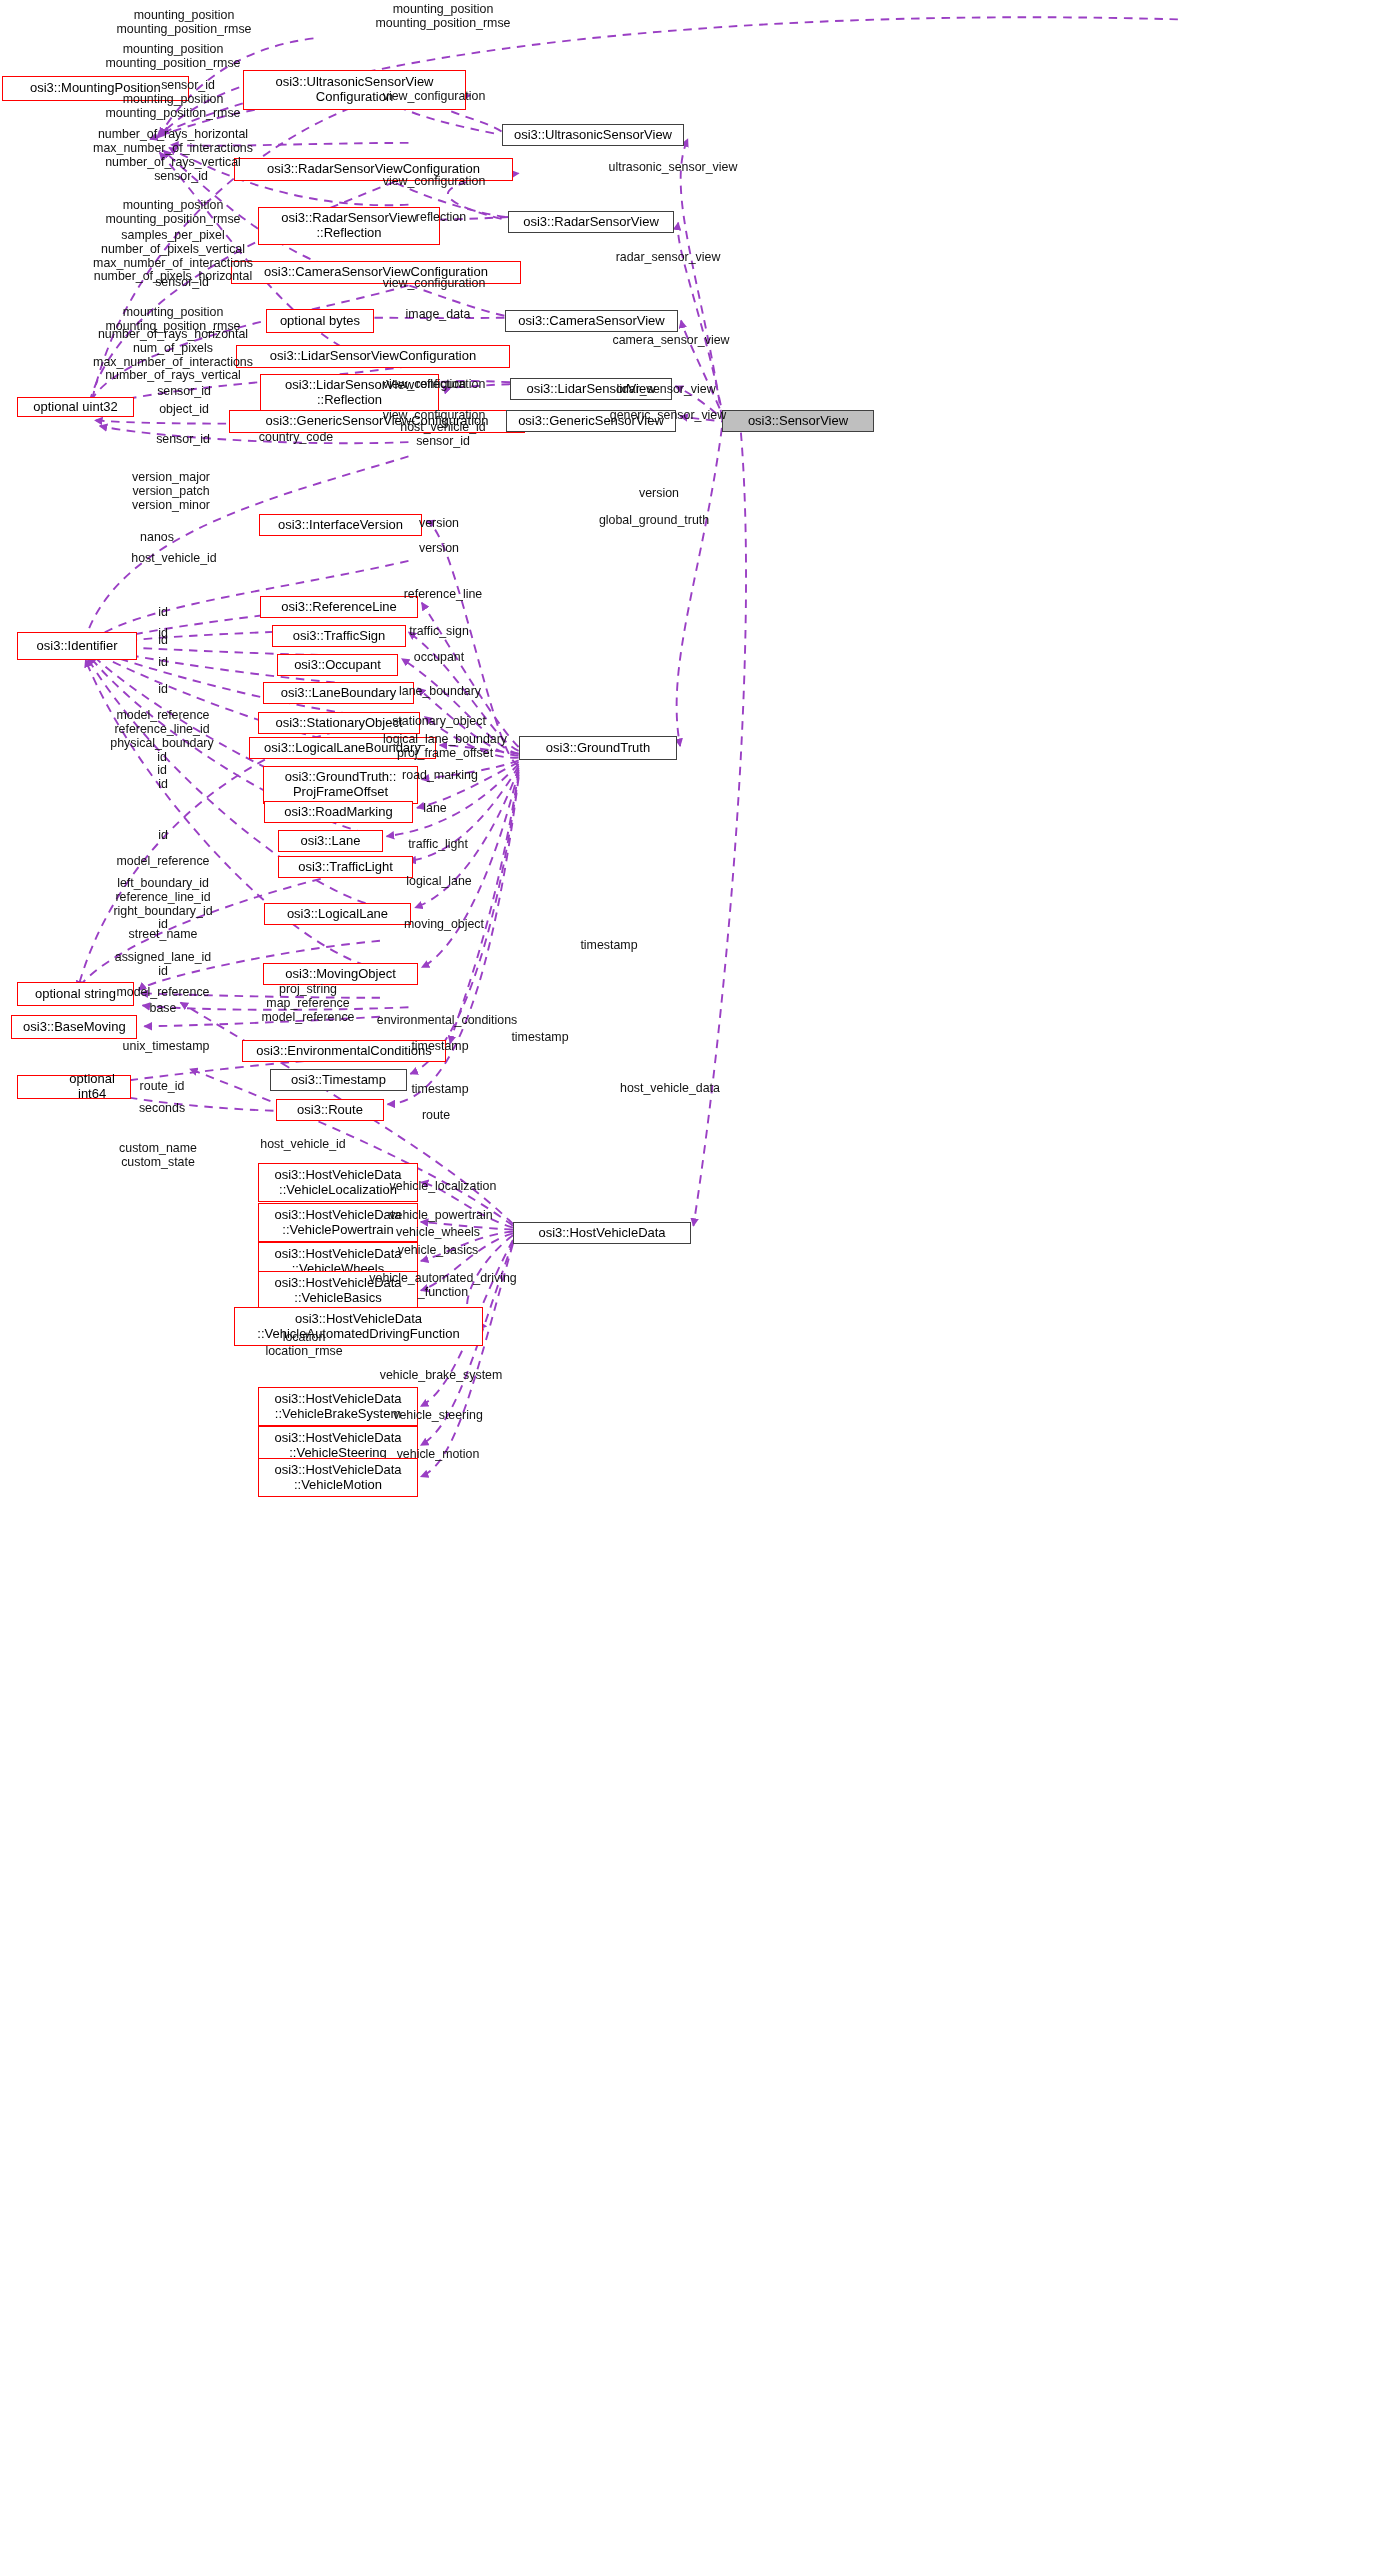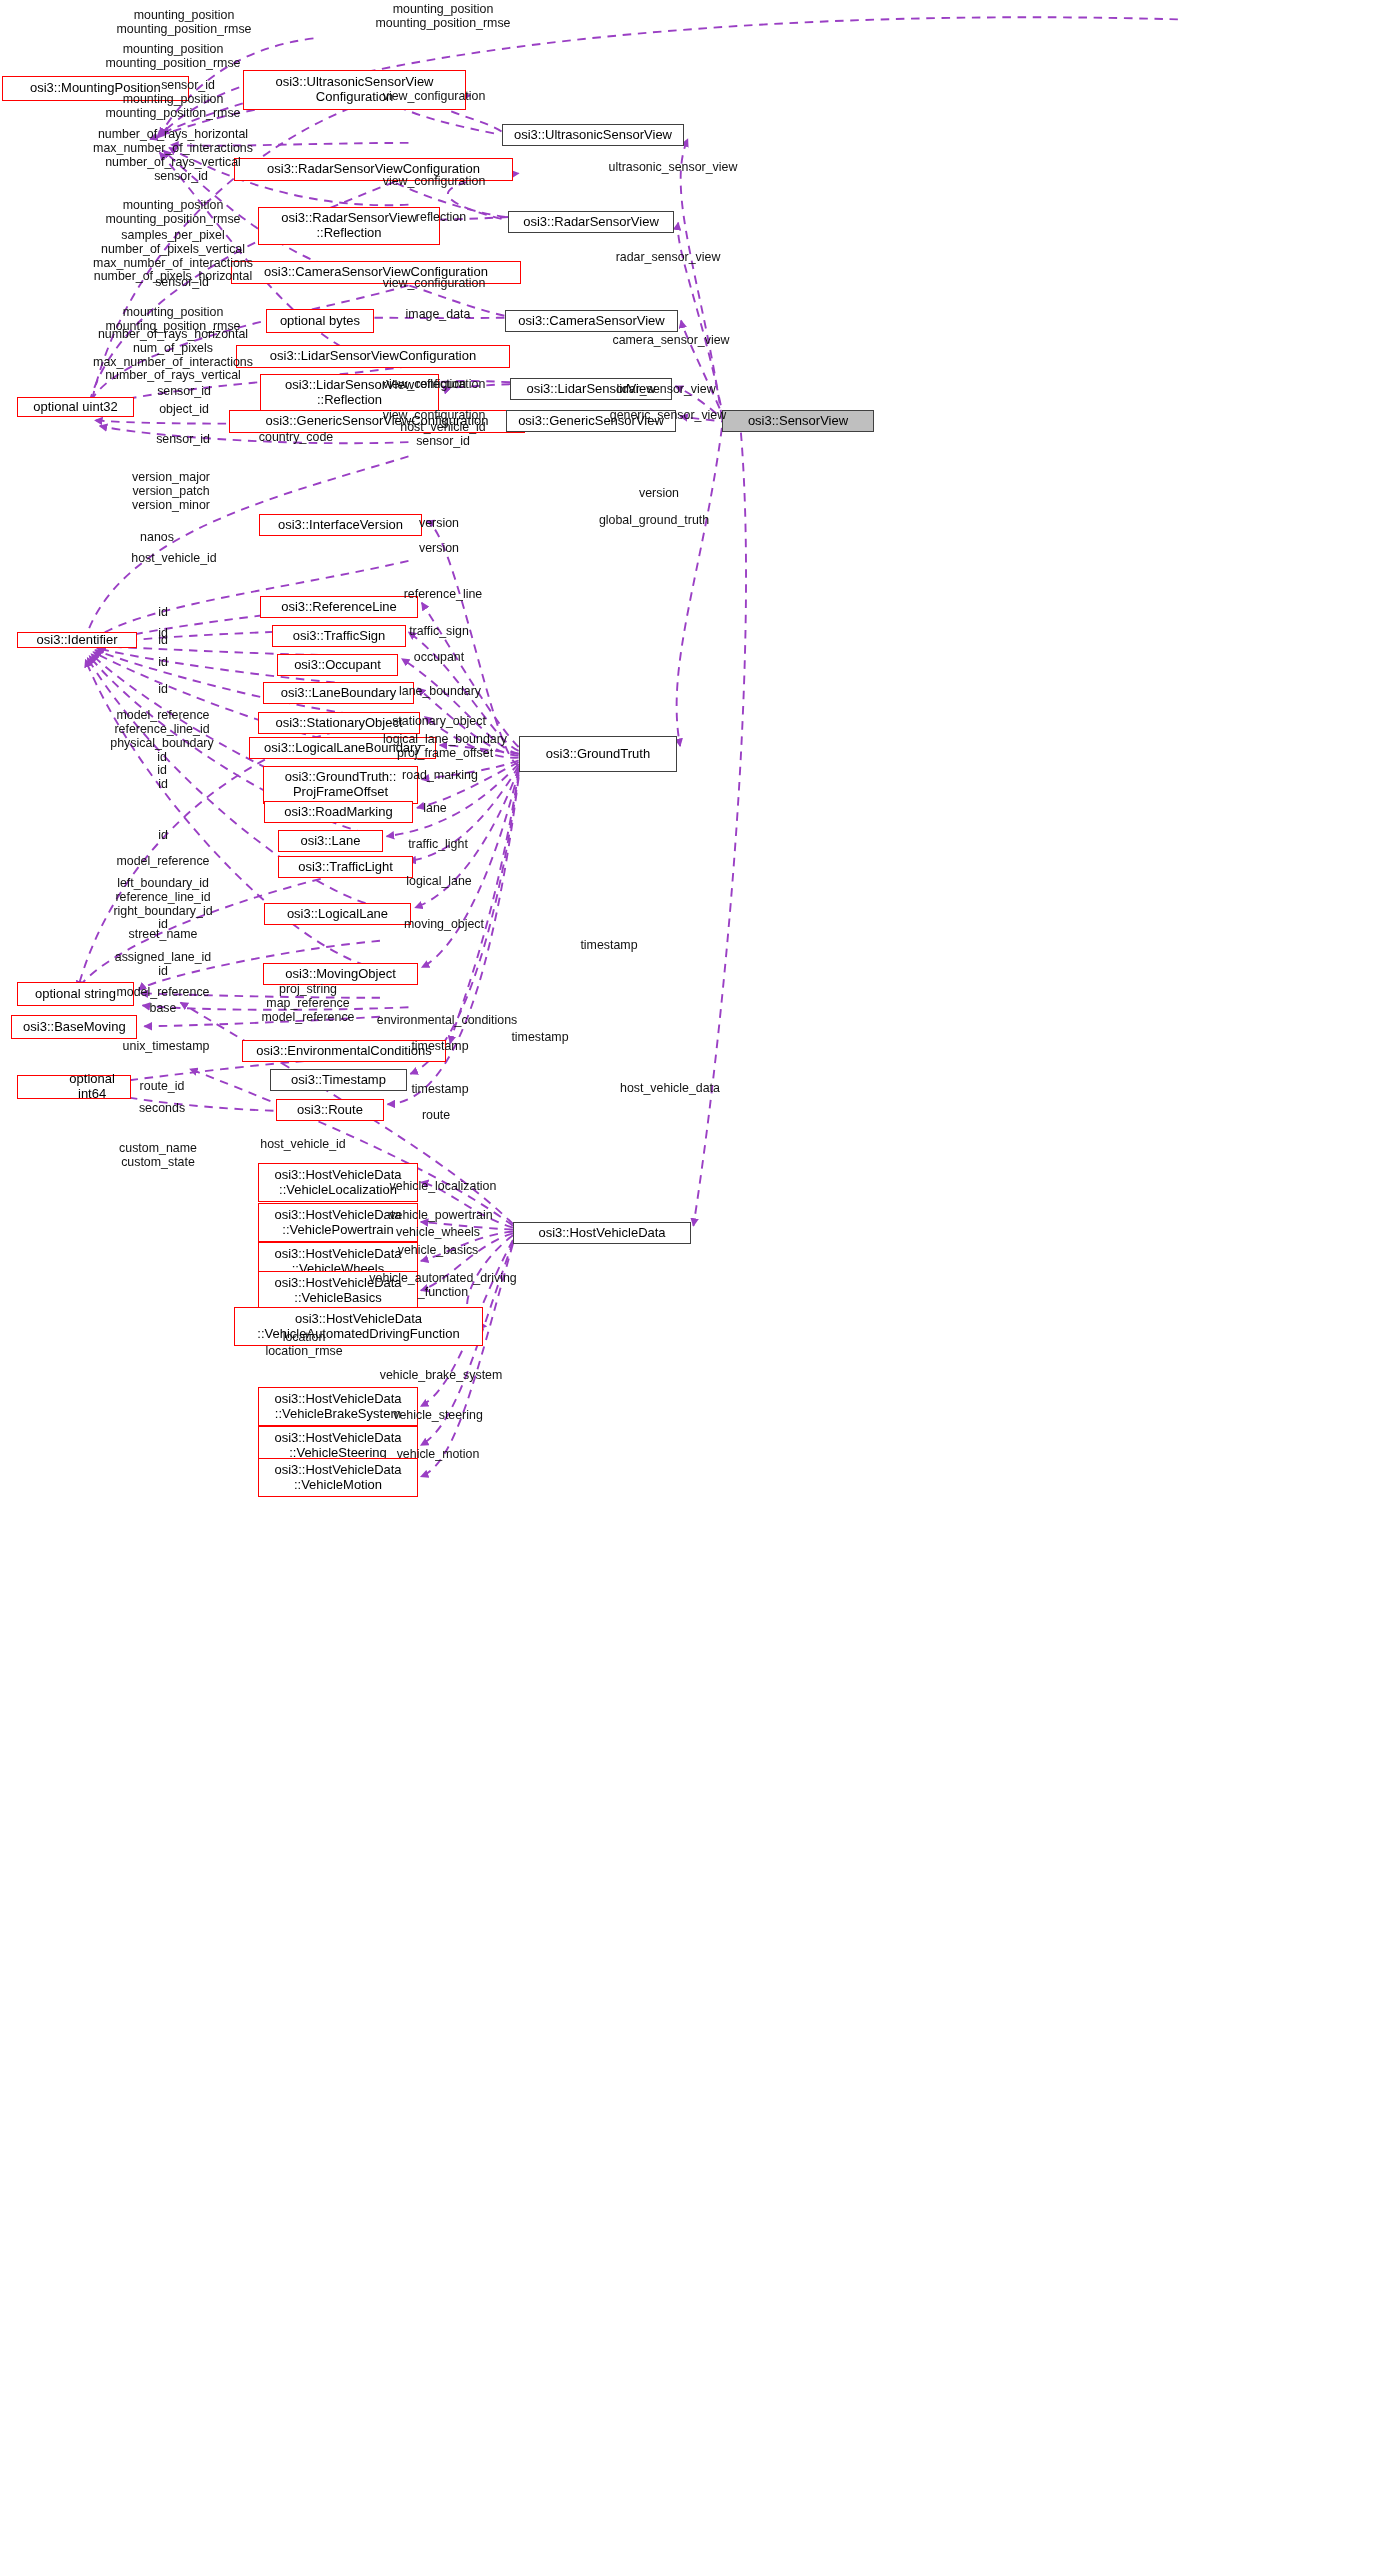--- a/index.html
+++ b/index.html
@@ -140,21 +140,21 @@
       <path d="M540,1305 C500,1380 480,1460 443,1480"></path>
       <path d="M540,1307 C500,1420 480,1500 443,1521"></path>
       <path d="M540,1309 C500,1450 480,1540 443,1554"></path>
       <path d="M540,1290 C500,1260 420,1210 200,1125"></path>
       <path d="M540,1288 C480,1230 400,1180 190,1055"></path>
     </g>
   </svg>
 
 <div class="node" style="left: 1.9px; top: 76px; width: 187px; height: 25px;">osi3::MountingPosition</div>
     <div class="node" style="left: 17px; top: 397px; width: 117px; height: 20px;">optional uint32</div>
-    <div class="node" style="left: 17px; top: 632px; width: 120px; height: 16px;">osi3::Identifier</div>
+    <div class="node" style="left: 17px; top: 632px; width: 120px; height: 28px;">osi3::Identifier</div>
     <div class="node" style="left: 17px; top: 982px; width: 117px; height: 24px;">optional string</div>
     <div class="node" style="left: 11.4px; top: 1015px; width: 126px; height: 24px;">osi3::BaseMoving</div>
     <div class="node" style="left: 17px; top: 1075px; width: 114px; height: 24px; padding-left: 40px;">optional int64</div>
     <div class="node" style="left: 243px; top: 70px; width: 223px; height: 40px;">osi3::UltrasonicSensorView
 Configuration</div>
     <div class="node" style="left: 234px; top: 158px; width: 279px; height: 23px;">osi3::RadarSensorViewConfiguration</div>
     <div class="node" style="left: 258px; top: 207px; width: 182px; height: 38px;">osi3::RadarSensorView
 ::Reflection</div>
     <div class="node" style="left: 231px; top: 261px; width: 290px; height: 23px;">osi3::CameraSensorViewConfiguration</div>
     <div class="node" style="left: 266px; top: 309px; width: 108px; height: 24px;">optional bytes</div>
@@ -178,21 +178,21 @@
     <div class="node" style="left: 263px; top: 766px; width: 155px; height: 38px;">osi3::GroundTruth::
 ProjFrameOffset</div>
     <div class="node" style="left: 264px; top: 801px; width: 149px; height: 22px;">osi3::RoadMarking</div>
     <div class="node" style="left: 278px; top: 830px; width: 105px; height: 22px;">osi3::Lane</div>
     <div class="node" style="left: 278px; top: 856px; width: 135px; height: 22px;">osi3::TrafficLight</div>
     <div class="node" style="left: 264px; top: 903px; width: 147px; height: 22px;">osi3::LogicalLane</div>
     <div class="node" style="left: 263px; top: 963px; width: 155px; height: 22px;">osi3::MovingObject</div>
     <div class="node" style="left: 242px; top: 1040px; width: 204px; height: 22px;">osi3::EnvironmentalConditions</div>
     <div class="node plain" style="left: 270px; top: 1069px; width: 137px; height: 22px;">osi3::Timestamp</div>
     <div class="node" style="left: 276px; top: 1099px; width: 108px; height: 22px;">osi3::Route</div>
-    <div class="node plain" style="left: 519px; top: 736px; width: 158px; height: 36px;">osi3::GroundTruth</div>
+    <div class="node plain" style="left: 519px; top: 736px; width: 158px; height: 24px;">osi3::GroundTruth</div>
     <div class="node plain" style="left: 513px; top: 1222px; width: 178px; height: 22px;">osi3::HostVehicleData</div>
     <div class="node" style="left: 258px; top: 1163px; width: 160px; height: 39px;">osi3::HostVehicleData
 ::VehicleLocalization</div>
     <div class="node" style="left: 258px; top: 1203px; width: 160px; height: 39px;">osi3::HostVehicleData
 ::VehiclePowertrain</div>
     <div class="node" style="left: 258px; top: 1242px; width: 160px; height: 39px;">osi3::HostVehicleData
 ::VehicleWheels</div>
     <div class="node" style="left: 258px; top: 1271px; width: 160px; height: 39px;">osi3::HostVehicleData
 ::VehicleBasics</div>
     <div class="node" style="left: 234px; top: 1307px; width: 249px; height: 39px;">osi3::HostVehicleData

